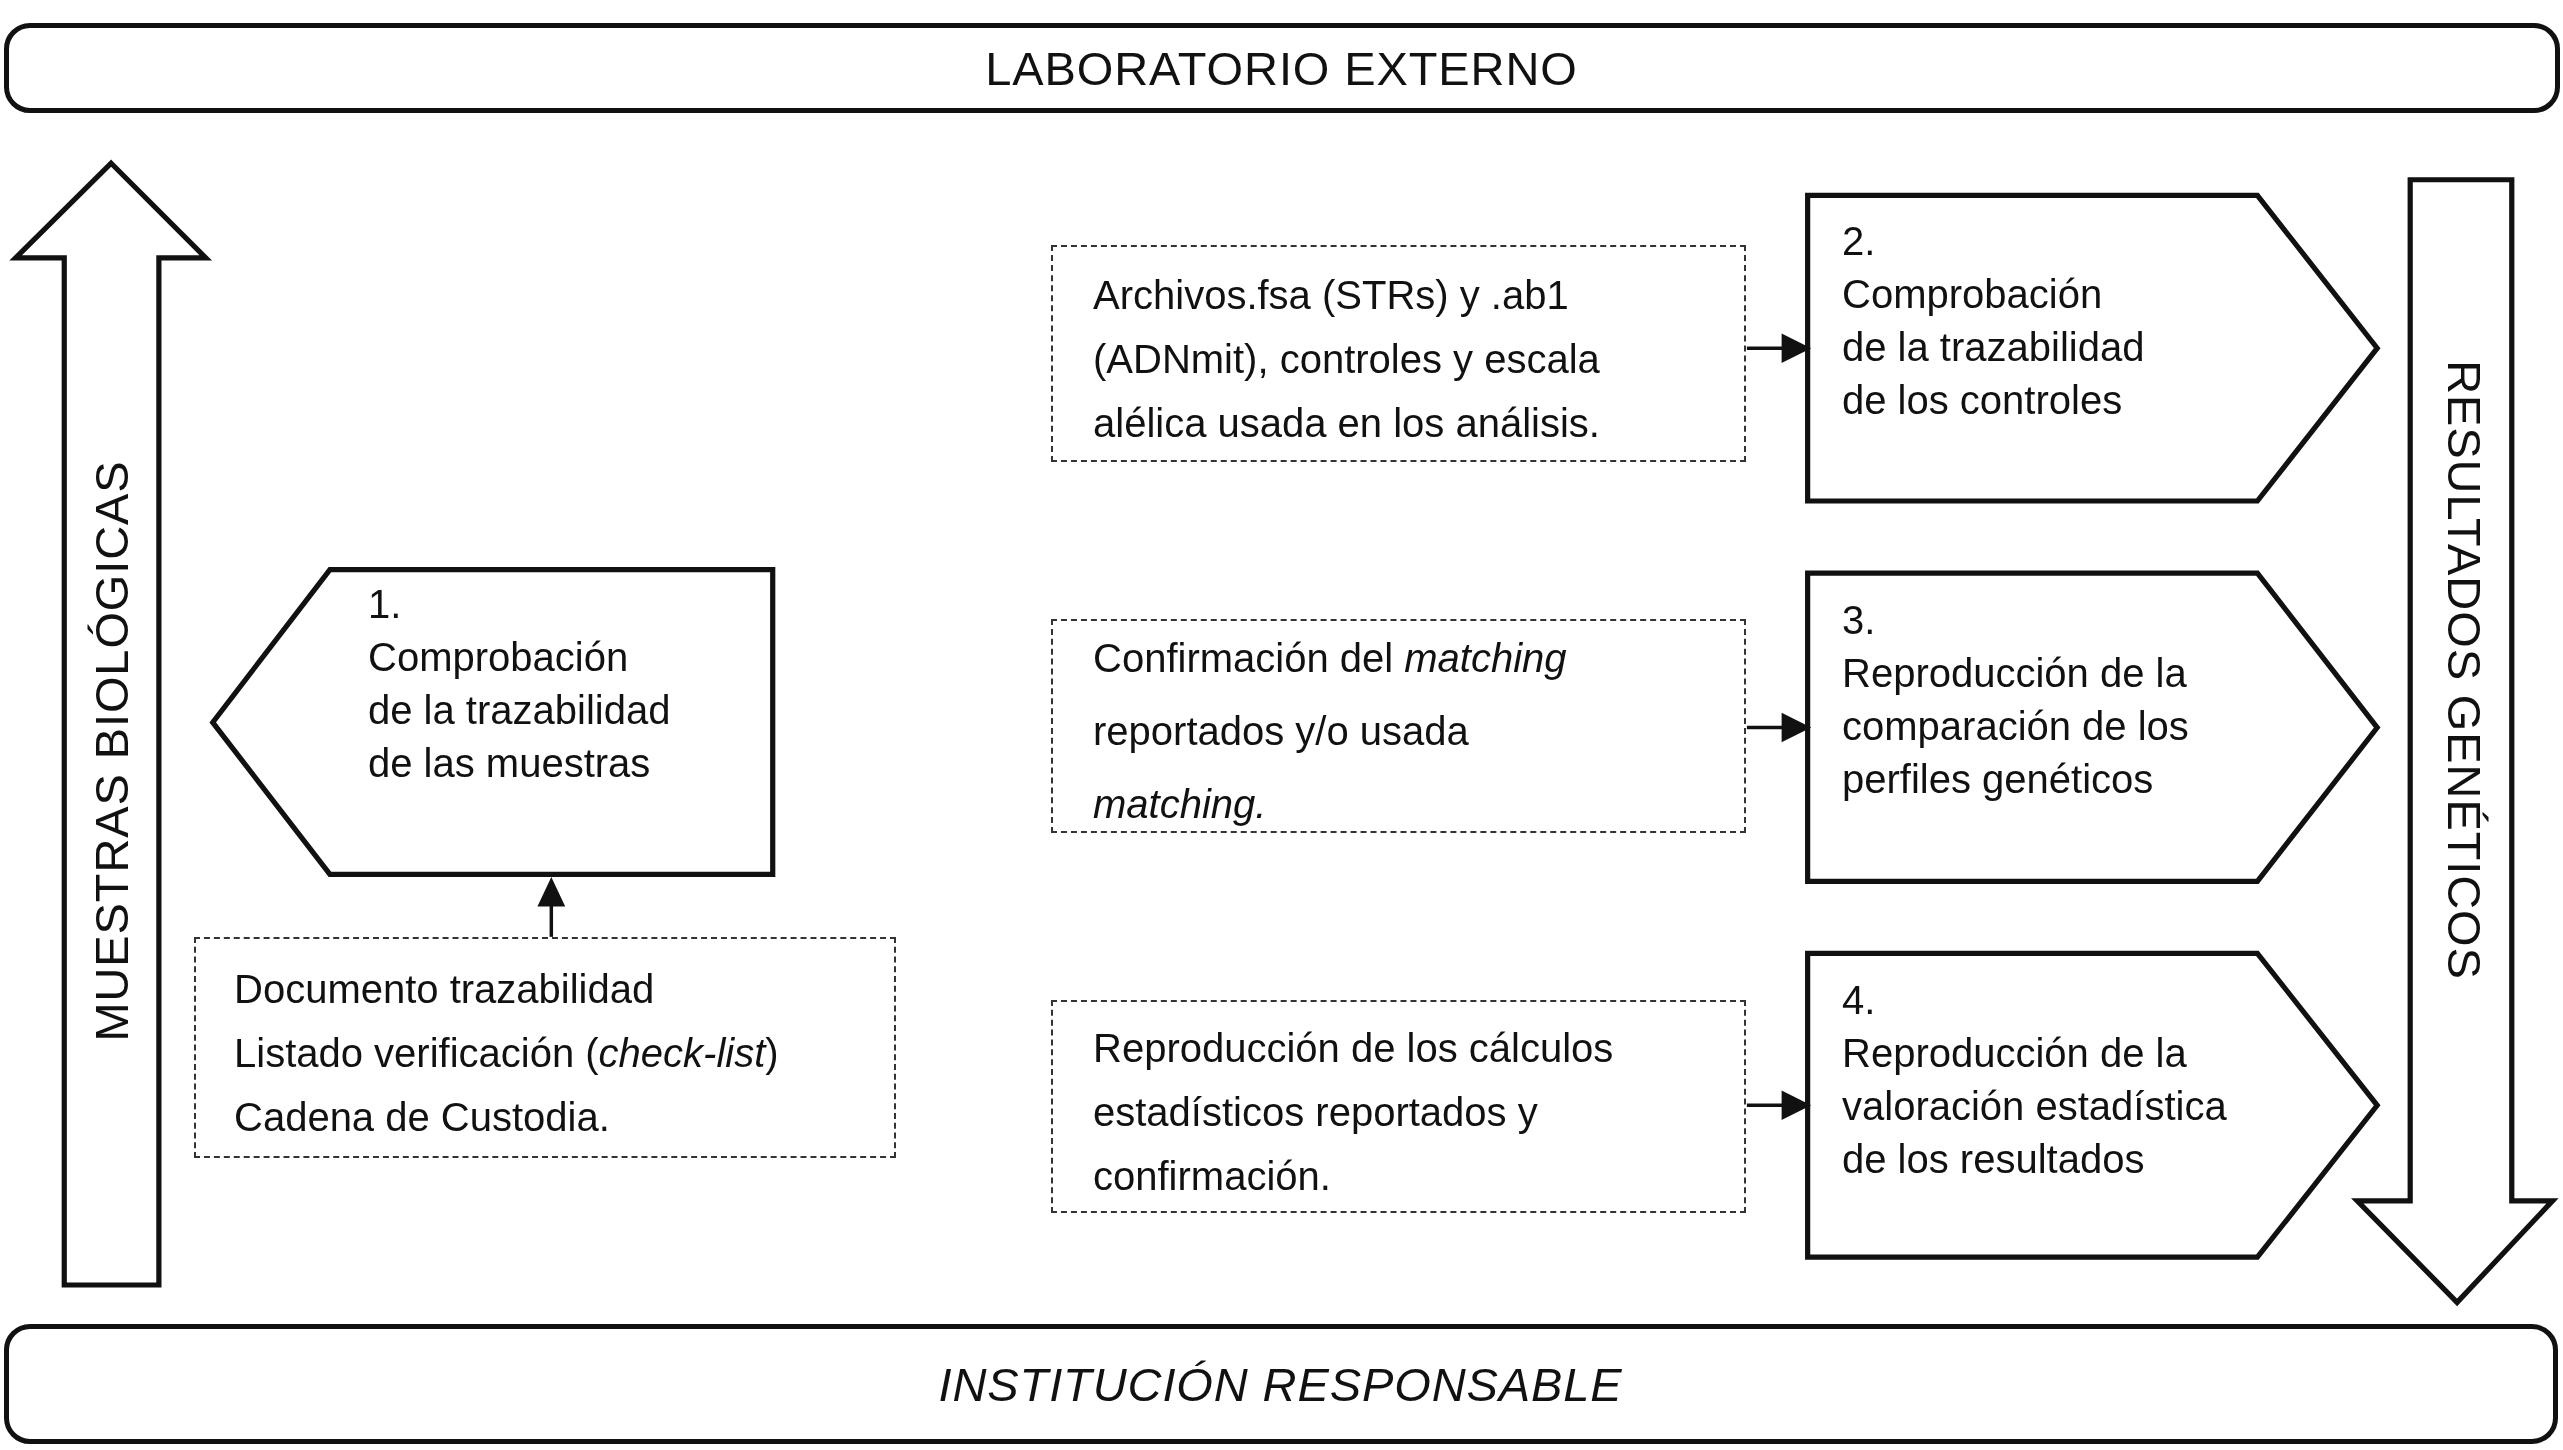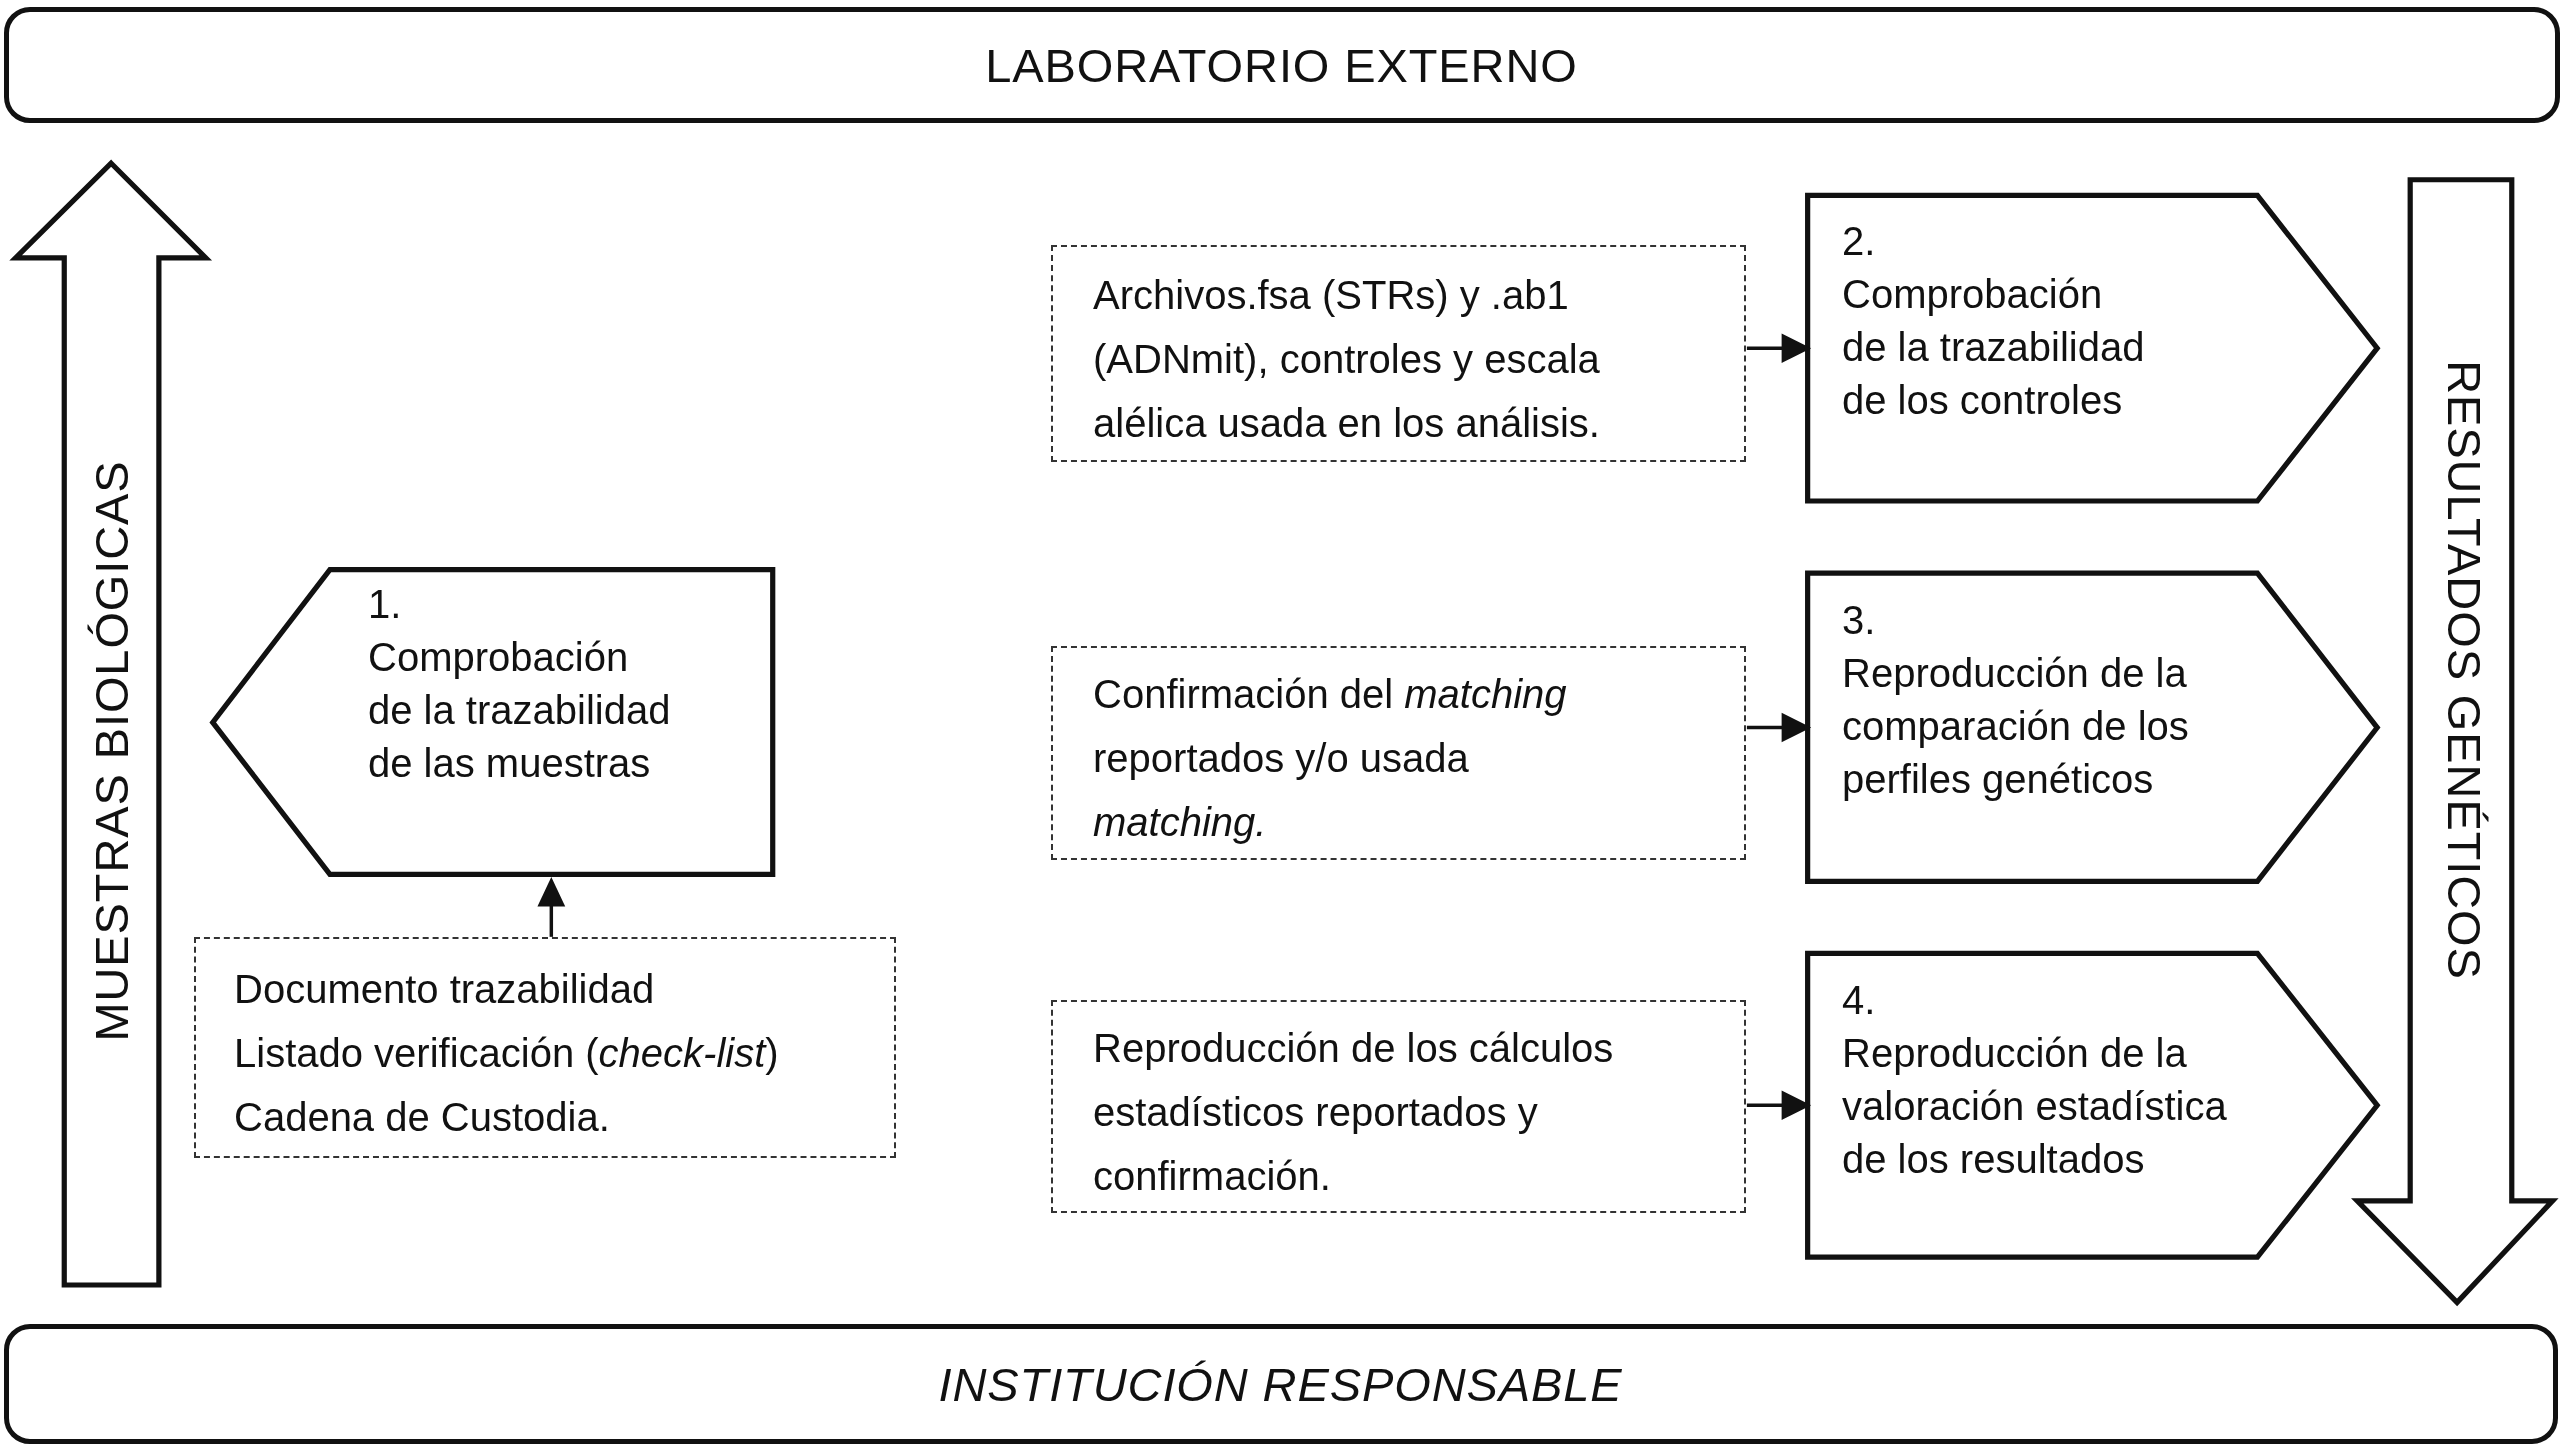--- a/index.html
+++ b/index.html
@@ -4,30 +4,30 @@
 <style>
   html,body{margin:0;padding:0;background:#ffffff;}
   body{width:2563px;height:1450px;position:relative;overflow:hidden;
        font-family:"Liberation Sans", sans-serif;color:#111;}
   #stage{position:absolute;inset:0;width:2563px;height:1450px;}
   #shapes{position:absolute;left:0;top:0;width:2563px;height:1450px;}
 
   .banner{position:absolute;box-sizing:border-box;border:5.2px solid #111;
           border-radius:26px;background:#fff;display:flex;align-items:center;
           justify-content:center;font-size:47px;letter-spacing:0.9px;}
-  .banner-top{left:3.5px;top:7px;width:2556px;height:116px;}
+  .banner-top{left:3.5px;top:23px;width:2556px;height:90px;}
   .banner-bottom{left:3.5px;top:1324px;width:2554px;height:120px;font-style:italic;}
 
   .dashed{position:absolute;box-sizing:border-box;border:2.6px dashed #333;
           background:#fff;display:flex;flex-direction:column;justify-content:center;
           font-size:40px;line-height:54px;}
   .dashed .ln{white-space:nowrap;margin-top:10px;}
   .note-docs{left:194px;top:937px;width:702px;height:221px;padding-left:38px;}
   .note-files{left:1051px;top:245px;width:695px;height:217px;padding-left:40px;}
-  .note-matching{left:1051px;top:646px;width:695px;height:214px;padding-left:40px;}
+  .note-matching{left:1051px;top:619px;width:695px;height:214px;padding-left:40px;justify-content:space-between;}
   .note-stats{left:1051px;top:1000px;width:695px;height:213px;padding-left:40px;}
   .it{font-style:italic;}
 
   .steplabel{position:absolute;font-size:40px;line-height:53px;white-space:nowrap;}
   .step1-label{left:368px;top:578px;width:408px;}
   .step2-label{left:1842px;top:215px;width:434px;}
   .step3-label{left:1842px;top:594px;width:434px;}
   .step4-label{left:1842px;top:974px;width:434px;}
 
   .vlabel{position:absolute;font-size:47px;white-space:nowrap;letter-spacing:0.9px;}

